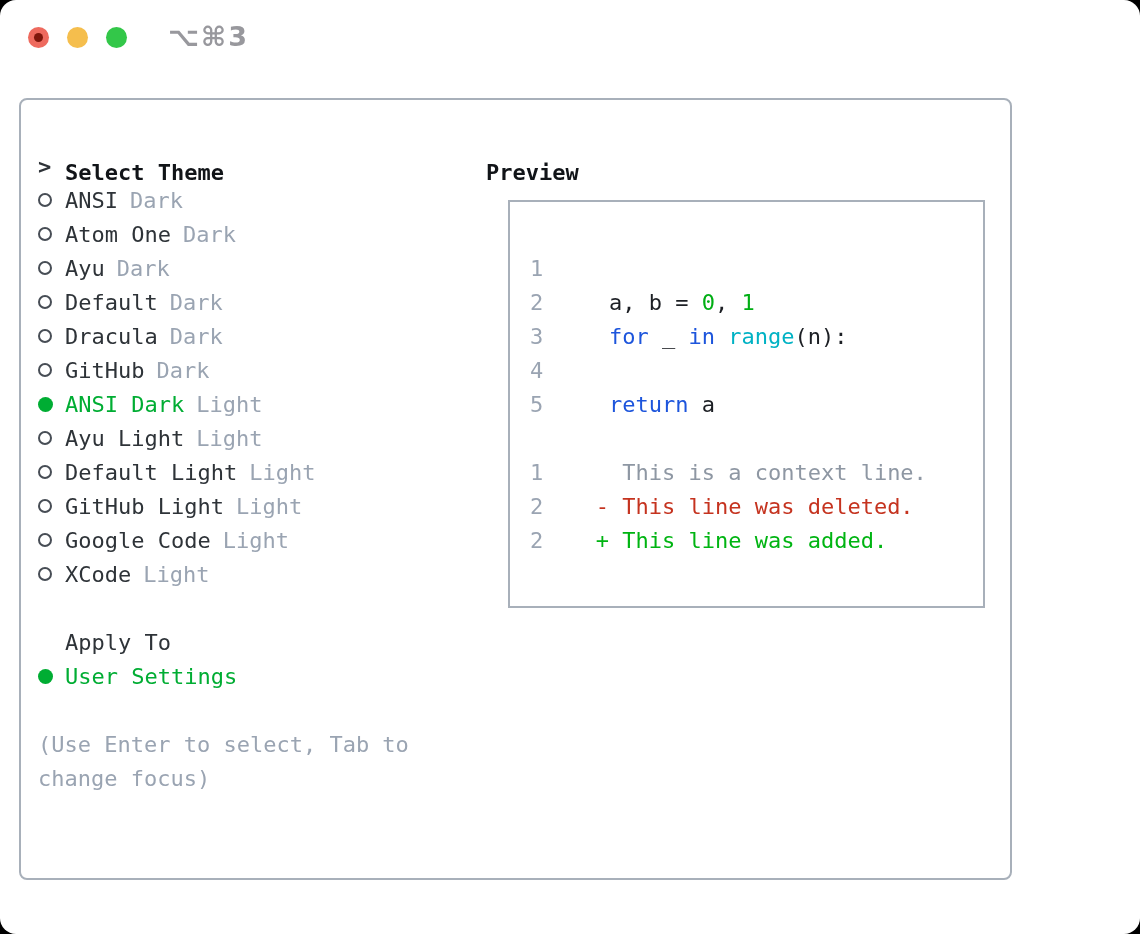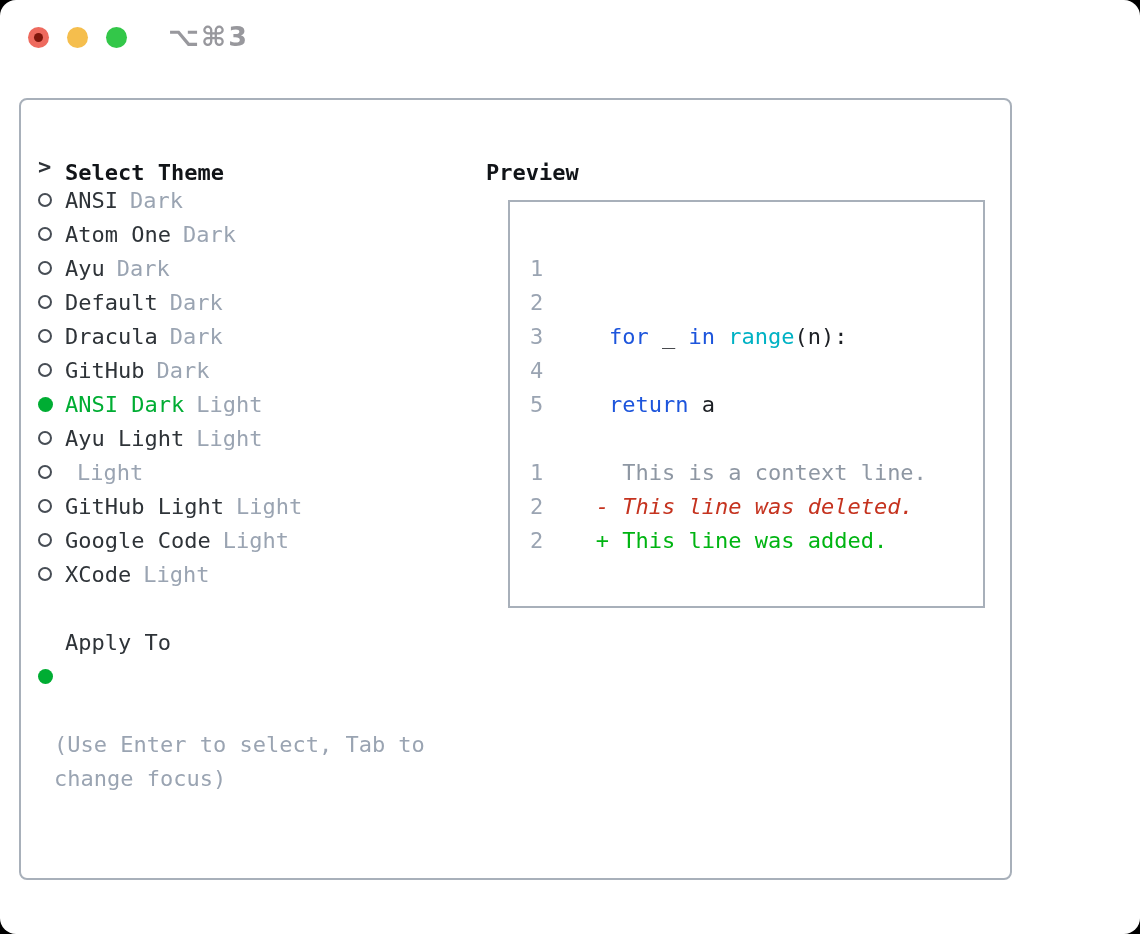--- a/index.html
+++ b/index.html
@@ -25,37 +25,37 @@
   .row{display:flex;align-items:center;height:34px;font-size:22px;white-space:pre;}
   .left-col{position:absolute;left:17px;top:49px;}
   .marker{width:27px;display:flex;align-items:center;color:var(--c-dark);font-weight:700;}
   .circle{width:14px;height:14px;border-radius:50%;box-sizing:border-box;border:2.5px solid #474D55;}
   .circle.sel{border:none;background:var(--c-green);width:15px;height:15px;}
   .bold{font-weight:700;color:#111418;margin-top:12px;}
   .item-name{color:var(--c-dark);}
   .item-name.sel{color:var(--c-green);}
   .tag{color:var(--c-gray);margin-left:12px;}
   .spacer{height:34px;}
-  .hint{color:var(--c-gray);margin-left:16px;}
+  .hint{color:var(--c-gray);}
   
   .preview-title{position:absolute;left:465px;top:49px;}
   .preview-box{
     position:absolute;left:487px;top:100px;width:477px;height:408px;
     box-sizing:border-box;border:2px solid var(--c-border);
     padding:49px 0 0 20px;
   }
   .code-row{display:flex;height:34px;font-size:22px;align-items:center;}
   .ln{width:13px;text-align:right;margin-right:13px;color:var(--c-gray);flex:none;}
   .code-text{white-space:pre;color:var(--c-code);}
   .tk-kw{color:var(--c-kw);}
   .tk-fn{color:var(--c-fn);}
   .tk-num{color:var(--c-num);}
   .tk-pl{color:var(--c-code);}
   .tk-ctx{color:var(--c-ctx);}
-  .tk-del{color:var(--c-del);font-style:italic;}
+  .tk-del{color:var(--c-del);}
   .tk-add{color:var(--c-add);}
 </style>
 </head>
 <body>
 
 <div class="window" style="--c-border: #A8B0BA; --c-dark: #2E3338; --c-gray: #9AA4B2; --c-green: #00AD33; --c-code: #1C1F24; --c-kw: #1D55DC; --c-fn: #00B2C4; --c-num: #00AE14; --c-ctx: #8E97A3; --c-del: #C5331F; --c-add: #00B412;">
 
   <div class="lights">
     <div class="light" style="background: rgb(238, 106, 94);">
         <div class="dot-inner" style="background: rgb(127, 23, 12);"></div>
@@ -75,35 +75,35 @@
 
       <div id="theme-list">
           <div class="row"><span class="marker"><span class="circle"></span></span><span class="item-name">ANSI</span><span class="tag">Dark</span></div>
           <div class="row"><span class="marker"><span class="circle"></span></span><span class="item-name">Atom One</span><span class="tag">Dark</span></div>
           <div class="row"><span class="marker"><span class="circle"></span></span><span class="item-name">Ayu</span><span class="tag">Dark</span></div>
           <div class="row"><span class="marker"><span class="circle"></span></span><span class="item-name">Default</span><span class="tag">Dark</span></div>
           <div class="row"><span class="marker"><span class="circle"></span></span><span class="item-name">Dracula</span><span class="tag">Dark</span></div>
           <div class="row"><span class="marker"><span class="circle"></span></span><span class="item-name">GitHub</span><span class="tag">Dark</span></div>
           <div class="row"><span class="marker"><span class="circle sel"></span></span><span class="item-name sel">ANSI Dark</span><span class="tag">Light</span></div>
           <div class="row"><span class="marker"><span class="circle"></span></span><span class="item-name">Ayu Light</span><span class="tag">Light</span></div>
-          <div class="row"><span class="marker"><span class="circle"></span></span><span class="tag">Light</span></div>
+          <div class="row"><span class="marker"><span class="circle"></span></span><span class="item-name">Default Light</span><span class="tag">Light</span></div>
           <div class="row"><span class="marker"><span class="circle"></span></span><span class="item-name">GitHub Light</span><span class="tag">Light</span></div>
           <div class="row"><span class="marker"><span class="circle"></span></span><span class="item-name">Google Code</span><span class="tag">Light</span></div>
           <div class="row"><span class="marker"><span class="circle"></span></span><span class="item-name">XCode</span><span class="tag">Light</span></div>
         </div>
 
       <div class="spacer"></div>
 
       <div class="row">
         <span class="marker"></span>
         <span class="item-name">Apply To</span>
       </div>
 
       <div id="apply-list">
-          <div class="row"><span class="marker"><span class="circle sel"></span></span></div>
+          <div class="row"><span class="marker"><span class="circle sel"></span></span><span class="item-name sel">User Settings</span></div>
         </div>
 
       <div class="spacer"></div>
 
       <div id="hint-block">
           <div class="row hint"><span class="">(Use Enter to select, Tab to</span></div>
           <div class="row hint"><span class="">change focus)</span></div>
         </div>
     </div>
 
@@ -111,20 +111,21 @@
       <span class="bold">Preview</span>
     </div>
 
     <div class="preview-box">
       <div id="code-block">
           <div class="code-row">
             <span class="ln">1</span>
           </div>
           <div class="code-row">
             <span class="ln">2</span>
+            <span class="code-text"><span class="tk-pl">    a, b = </span><span class="tk-num">0</span><span class="tk-pl">, </span><span class="tk-num">1</span></span>
           </div>
           <div class="code-row">
             <span class="ln">3</span>
             <span class="code-text"><span class="tk-pl">    </span><span class="tk-kw">for</span><span class="tk-pl"> _ </span><span class="tk-kw">in</span><span class="tk-pl"> </span><span class="tk-fn">range</span><span class="tk-pl">(n):</span></span>
           </div>
           <div class="code-row">
             <span class="ln">4</span>
           </div>
           <div class="code-row">
             <span class="ln">5</span>

